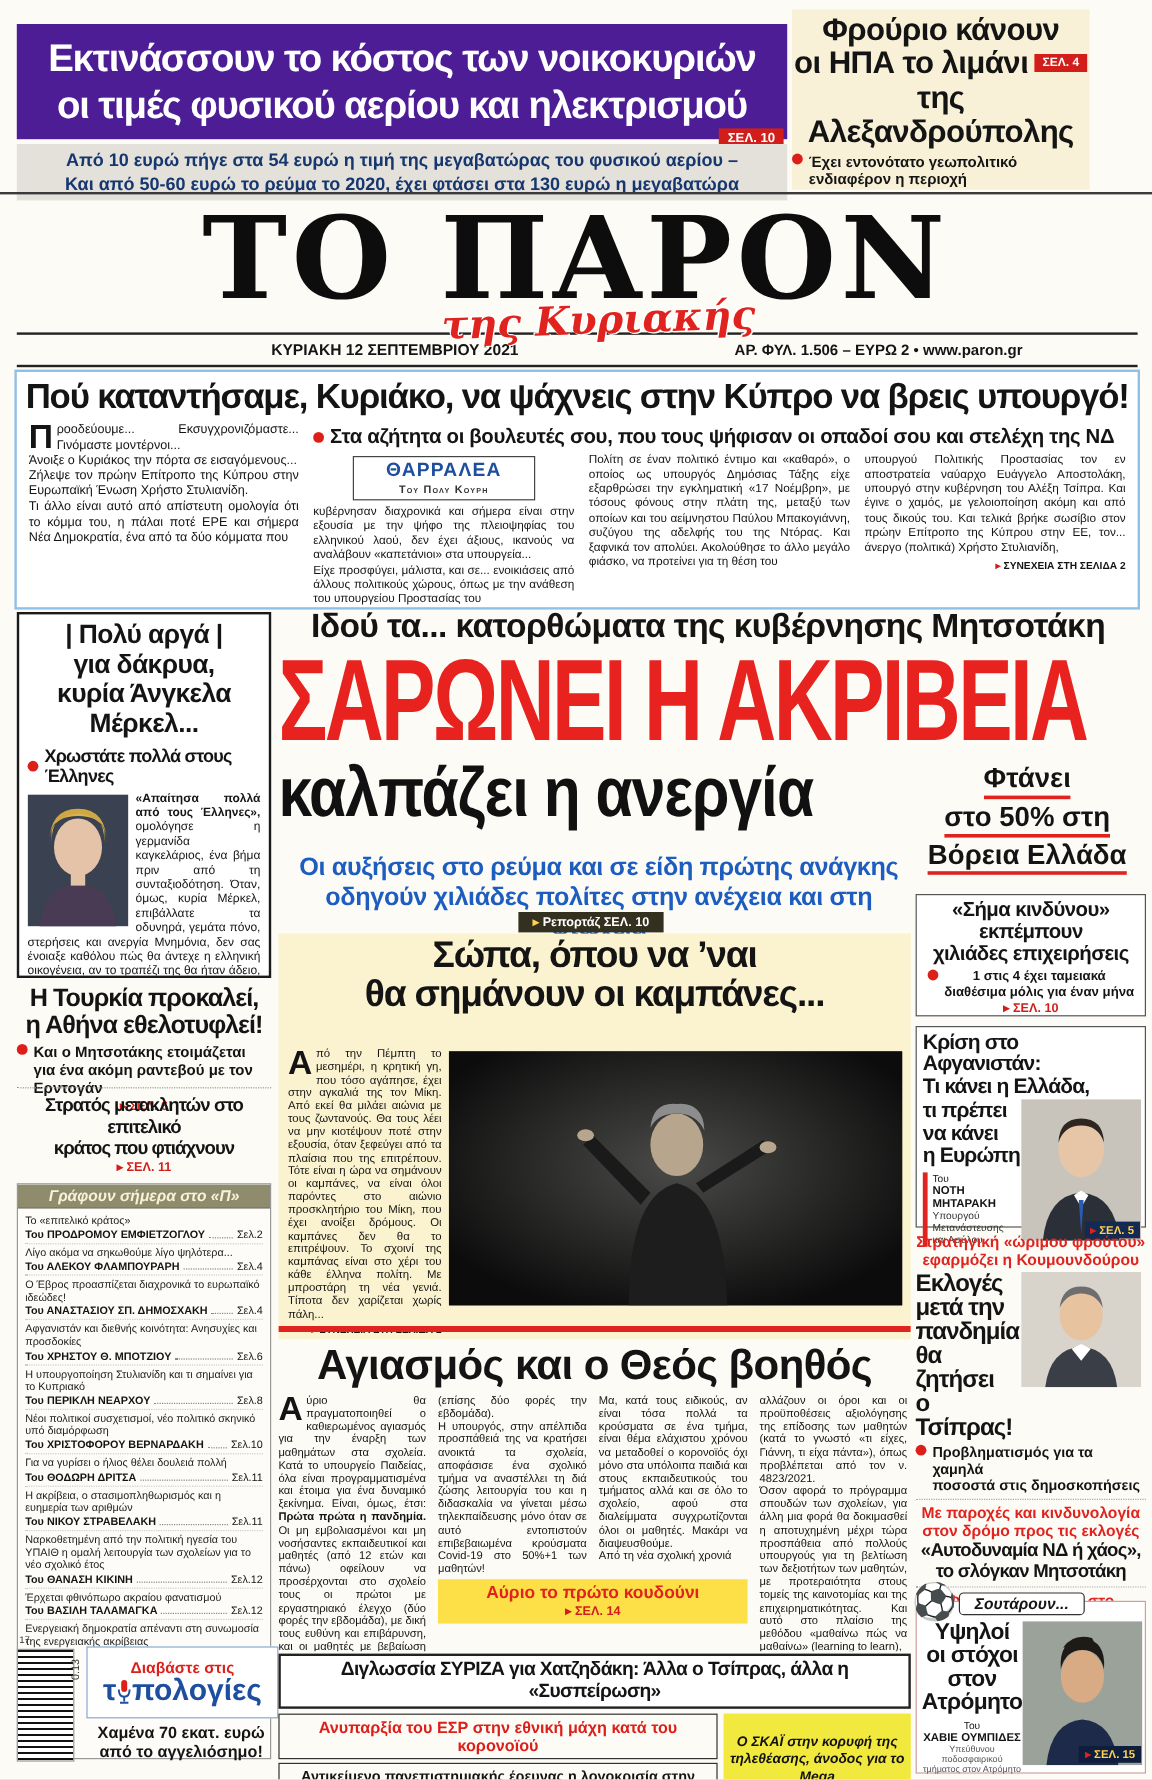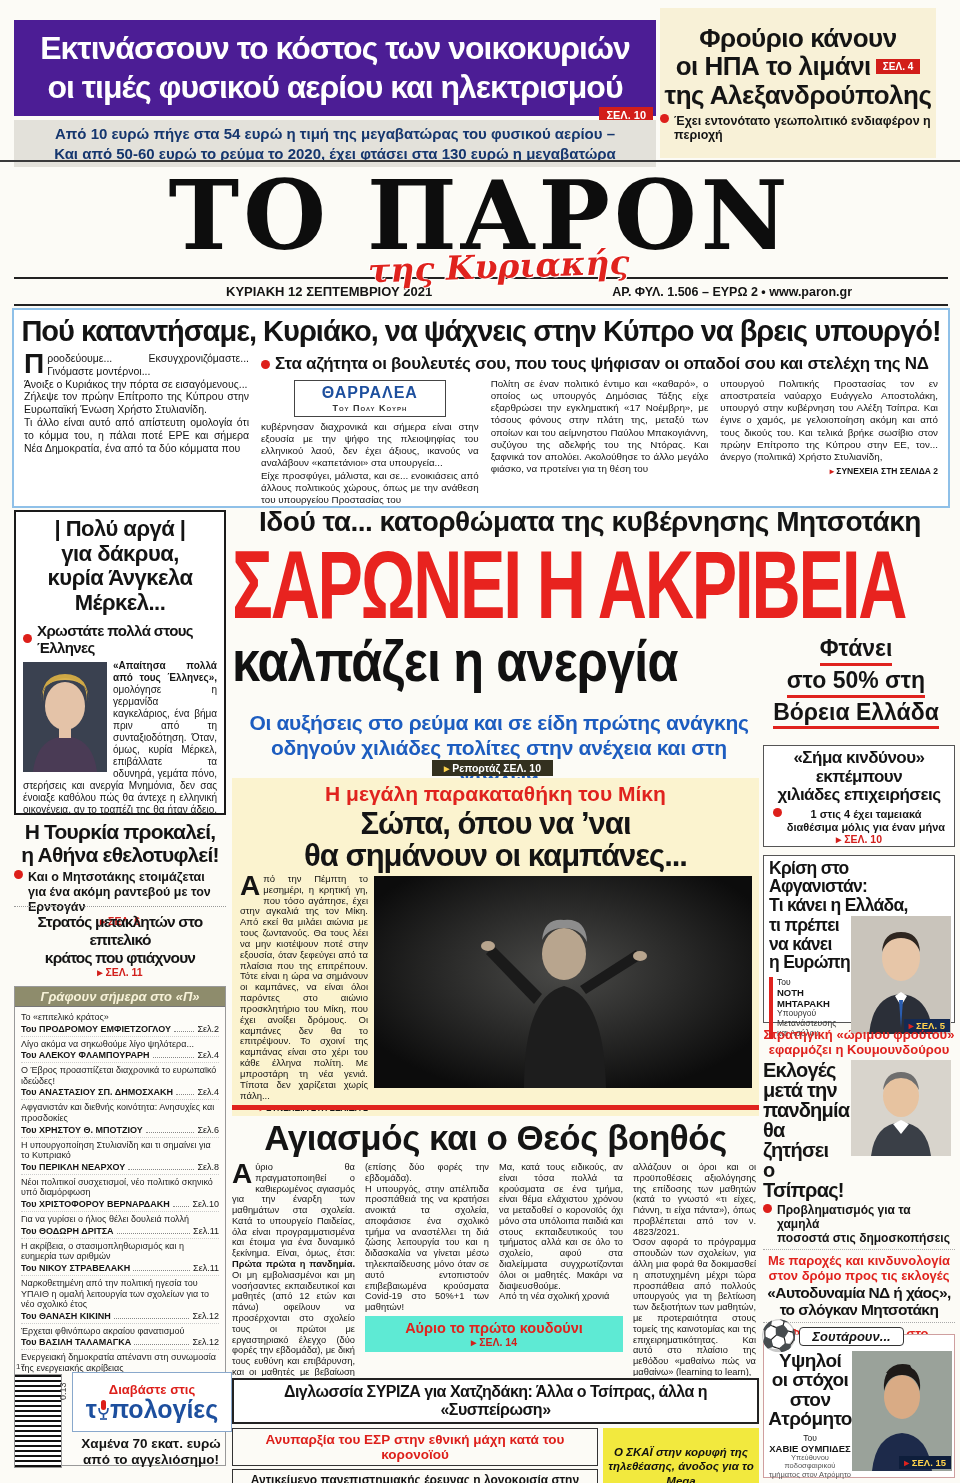--- a/index.html
+++ b/index.html
@@ -12,21 +12,21 @@
 
   
   .banner-blue{left:14px;top:20px;width:642px;height:96px;background:#4c1d95;color:#fff;
     display:flex;align-items:center;justify-content:center;}
   .banner-blue .hl{font-weight:bold;font-size:32px;line-height:1.22;letter-spacing:-1px;text-align:center;}
   .selbadge{display:inline-block;background:#d21e1a;color:#fff;font-weight:bold;font-size:11px;
     padding:1px 7px;line-height:1.3;}
   .banner-blue .selbadge{position:absolute;right:3px;bottom:-7px;}
   .banner-deck{left:14px;top:120px;width:642px;background:#e3e1da;color:#15366e;font-weight:bold;
     font-size:15px;line-height:1.3;text-align:center;padding:4px 0;}
-  .box-cream{left:660px;top:8px;width:276px;height:150px;background:#f8f1d7;
+  .box-cream{left:660px;top:8px;width:248px;height:150px;background:#f8f1d7;
     display:flex;flex-direction:column;align-items:center;justify-content:center;}
   .box-cream .hl{font-weight:bold;font-size:26px;line-height:1.08;letter-spacing:-0.5px;text-align:center;}
   .box-cream .row2{display:flex;align-items:center;gap:5px;}
   .box-cream .selbadge{font-size:10px;}
   .bullet-dot{display:inline-block;width:9px;height:9px;border-radius:50%;background:#dd1f1a;margin-right:5px;flex:none;}
   .box-cream .bullet-line{display:flex;align-items:flex-start;font-weight:bold;font-size:12.5px;margin-top:5px;}
   .rule{position:absolute;background:#3a3a3a;}
 
   
   .mast-title{left:0;top:168px;width:100%;text-align:center;font-family:"DejaVu Serif",serif;
@@ -117,21 +117,21 @@
 
   
   .agiasmos{left:232px;top:1118px;width:527px;height:258px;overflow:hidden;}
   .ag-hl{text-align:center;font-weight:bold;font-size:35px;letter-spacing:-0.5px;}
   .ag-cols{display:flex;gap:10px;margin-top:4px;}
   .ag-c{font-size:9.3px;line-height:1.16;min-width:0;}
   .ag-c1,.ag-c4{width:123px;flex:none;}
   .ag-mid{width:258px;flex:none;display:flex;flex-direction:column;}
   .ag-midcols{display:flex;gap:10px;}
   .ag-c2,.ag-c3{width:124px;flex:none;}
-  .school{background:#5eead4;margin-top:3px;padding:4px 0;text-align:center;}
+  .school{background:#fde047;margin-top:3px;padding:4px 0;text-align:center;}
   .school .k{color:#e0231e;font-weight:bold;font-size:14.5px;}
   .school .h{color:#1d4f9e;font-weight:bold;font-size:19px;line-height:1.05;letter-spacing:-0.5px;}
 
   
   .bstrip{left:232px;top:1378px;width:527px;}
   .bs1{border:2px solid #222;background:#fff;text-align:center;font-weight:bold;font-size:16px;
     letter-spacing:-0.5px;padding:3px 2px;}
   .bs-row{display:flex;gap:5px;margin-top:4px;align-items:stretch;}
   .bs-left{flex:1;display:flex;flex-direction:column;gap:3px;}
   .bs2{border:1px solid #333;color:#dd1f1a;font-weight:bold;font-size:13.5px;text-align:center;padding:3px 2px;}
@@ -408,21 +408,20 @@
         <line x1="6.5" y1="15" x2="6.5" y2="19" stroke="#1d4f9e" stroke-width="1.6"></line>
         <line x1="3" y1="20" x2="10" y2="20" stroke="#1d4f9e" stroke-width="1.6"></line>
       </svg>
       <span>πολογίες</span>
     </div>
   </div>
   <div class="abs typo-note pre">Χαμένα 70 εκατ. ευρώ
 από το αγγελιόσημο!</div>
 
   <div class="abs mikis">
-    <div class="mk-kicker">Η μεγάλη παρακαταθήκη του Μίκη</div>
     <div class="mk-hl pre">Σώπα, όπου να ’ναι
 θα σημάνουν οι καμπάνες...</div>
     <div class="mk-body just">
       <span class="dc">Α</span><span>πό την Πέμπτη το μεσημέρι, η κρητική γη, που τόσο αγάπησε, έχει στην αγκαλιά της τον Μίκη. Από εκεί θα μιλάει αιώνια με τους ζωντανούς. Θα τους λέει να μην κιοτέψουν ποτέ στην εξουσία, όταν ξεφεύγει από τα πλαίσια που της επιτρέπουν. Τότε είναι η ώρα να σημάνουν οι καμπάνες, να είναι όλοι παρόντες στο αιώνιο προσκλητήριο του Μίκη, που έχει ανοίξει δρόμους. Οι καμπάνες δεν θα το επιτρέψουν. Το σχοινί της καμπάνας είναι στο χέρι του κάθε έλληνα πολίτη. Με μπροστάρη τη νέα γενιά. Τίποτα δεν χαρίζεται χωρίς πάλη...</span>
       <div class="cont">ΣΥΝΕΧΕΙΑ ΣΤΗ ΣΕΛΙΔΑ 2</div>
     </div>
     <svg class="mk-photo" viewBox="0 0 378 212" xmlns="http://www.w3.org/2000/svg" preserveAspectRatio="none">
       <rect width="378" height="212" fill="#0c0c0c"></rect>
       <radialGradient id="mg" cx="0.5" cy="0.45" r="0.6">
         <stop offset="0" stop-color="#4a4a48"></stop>

